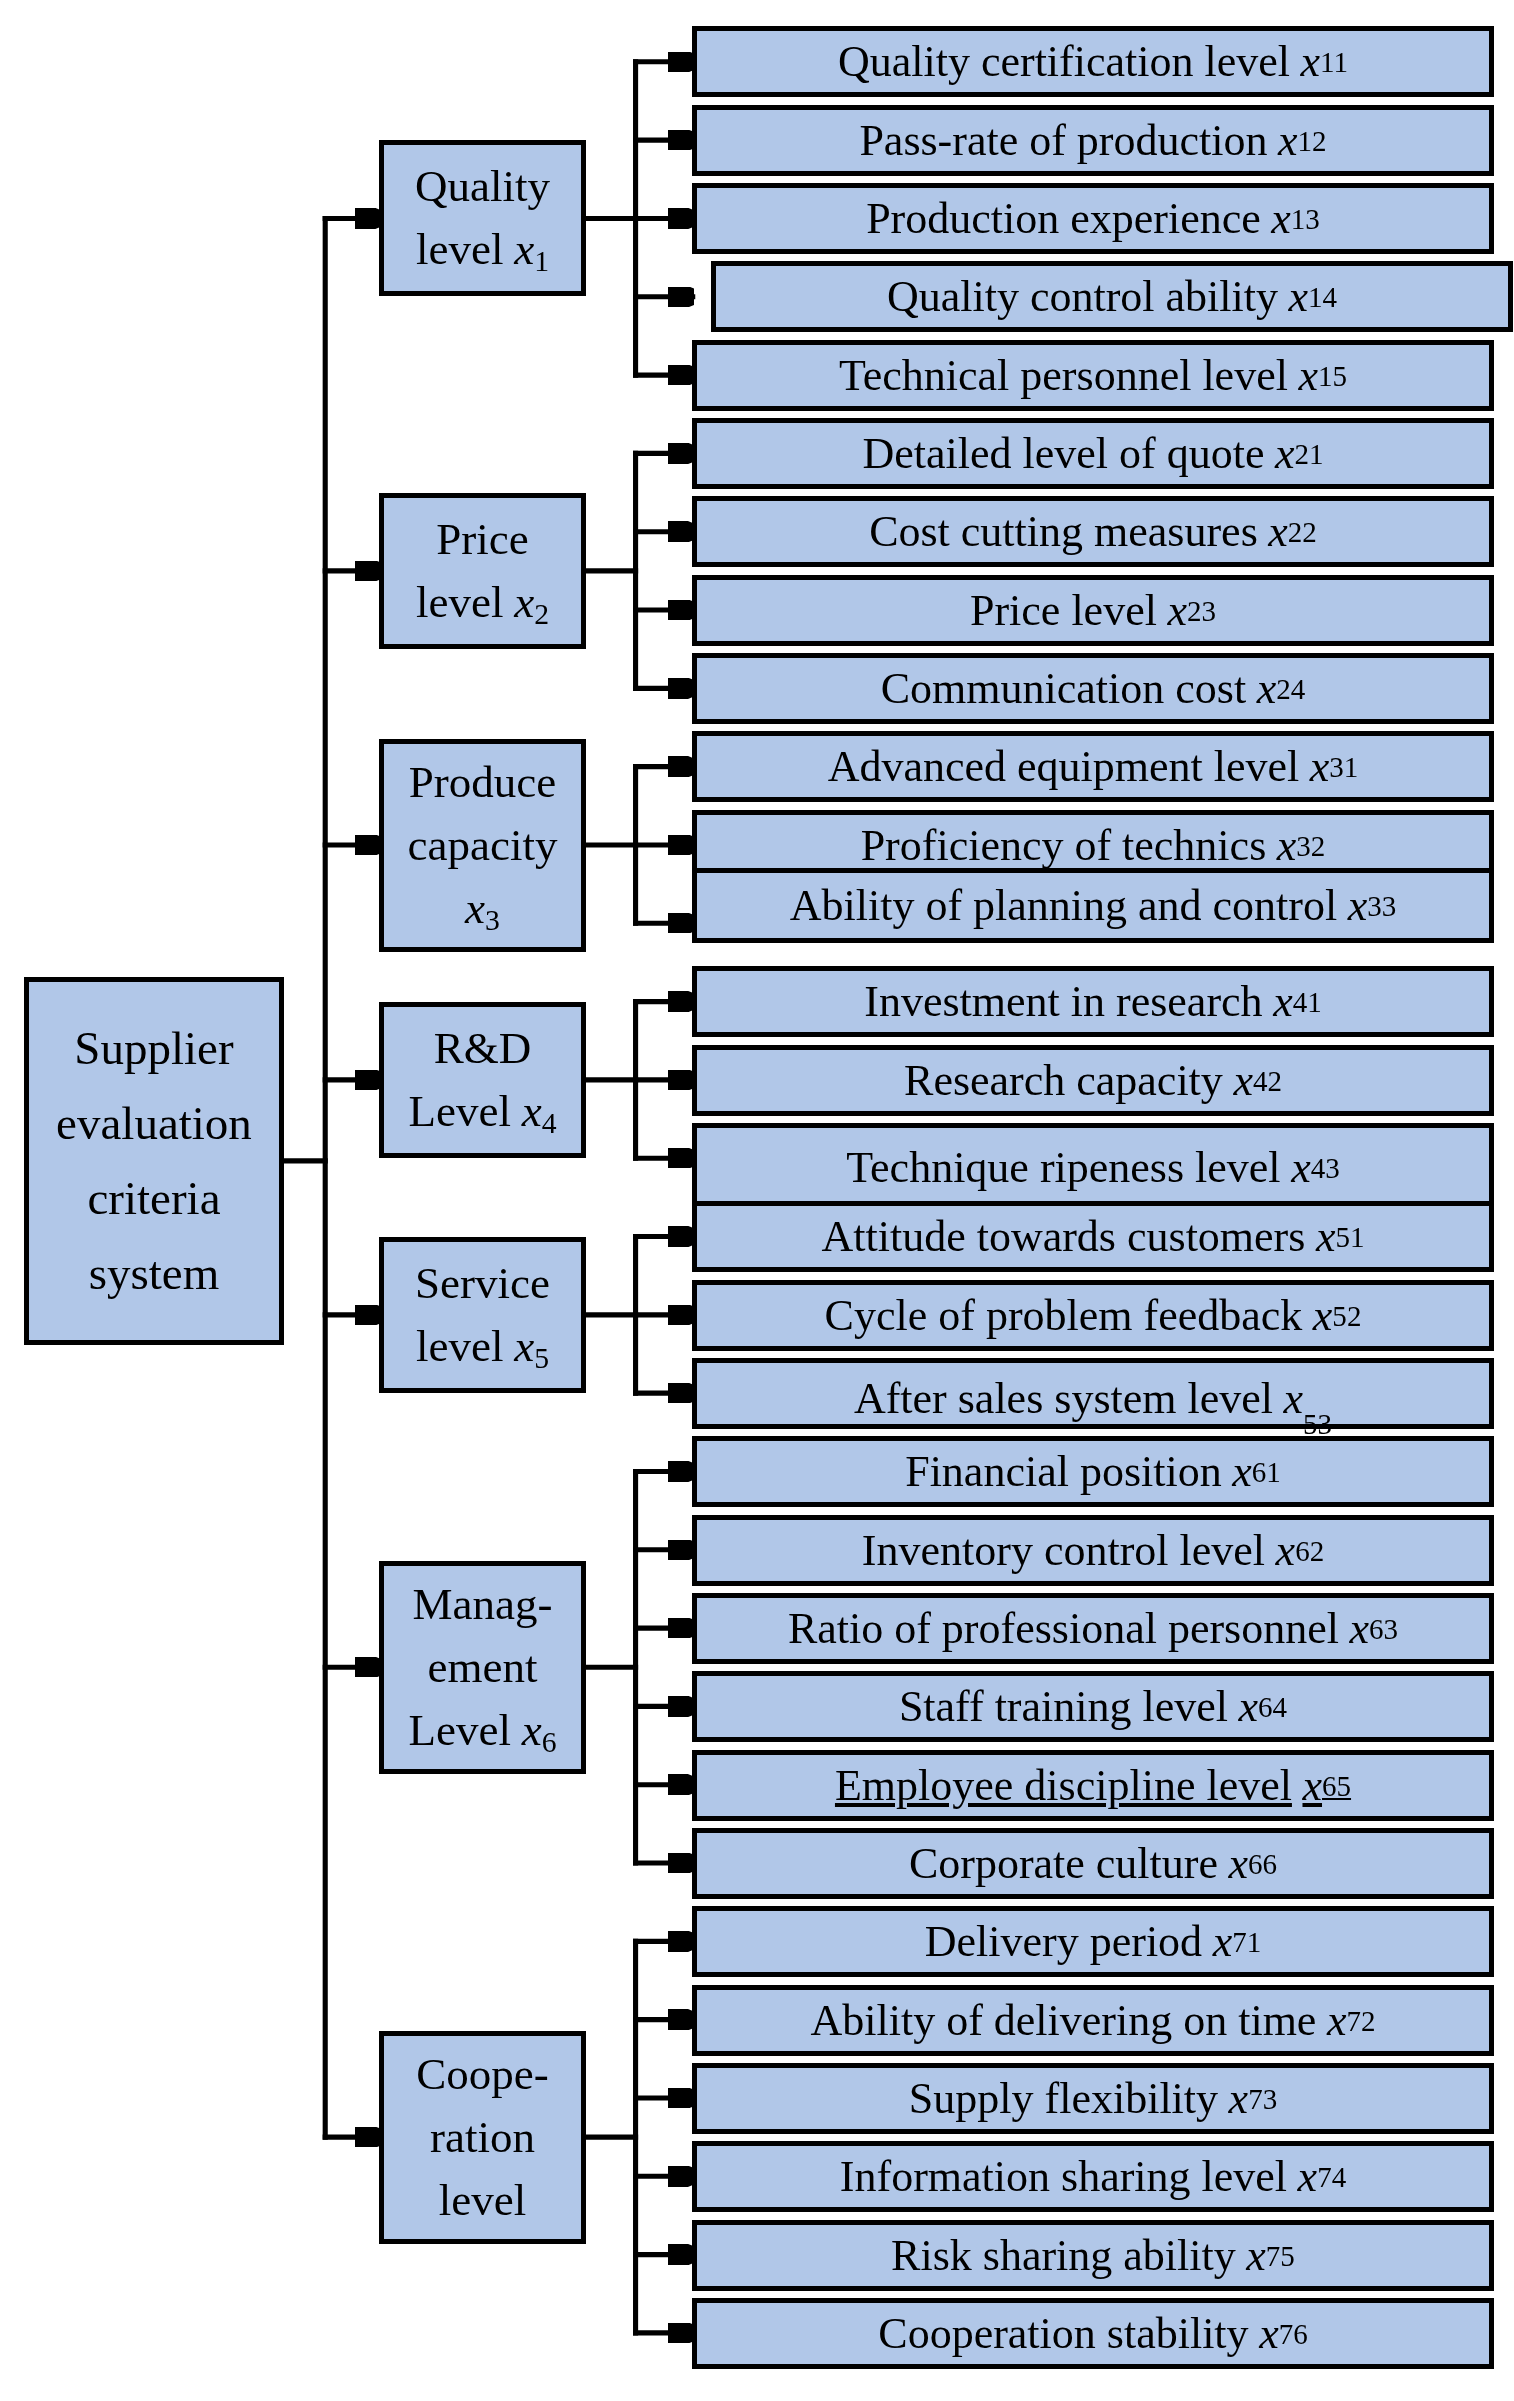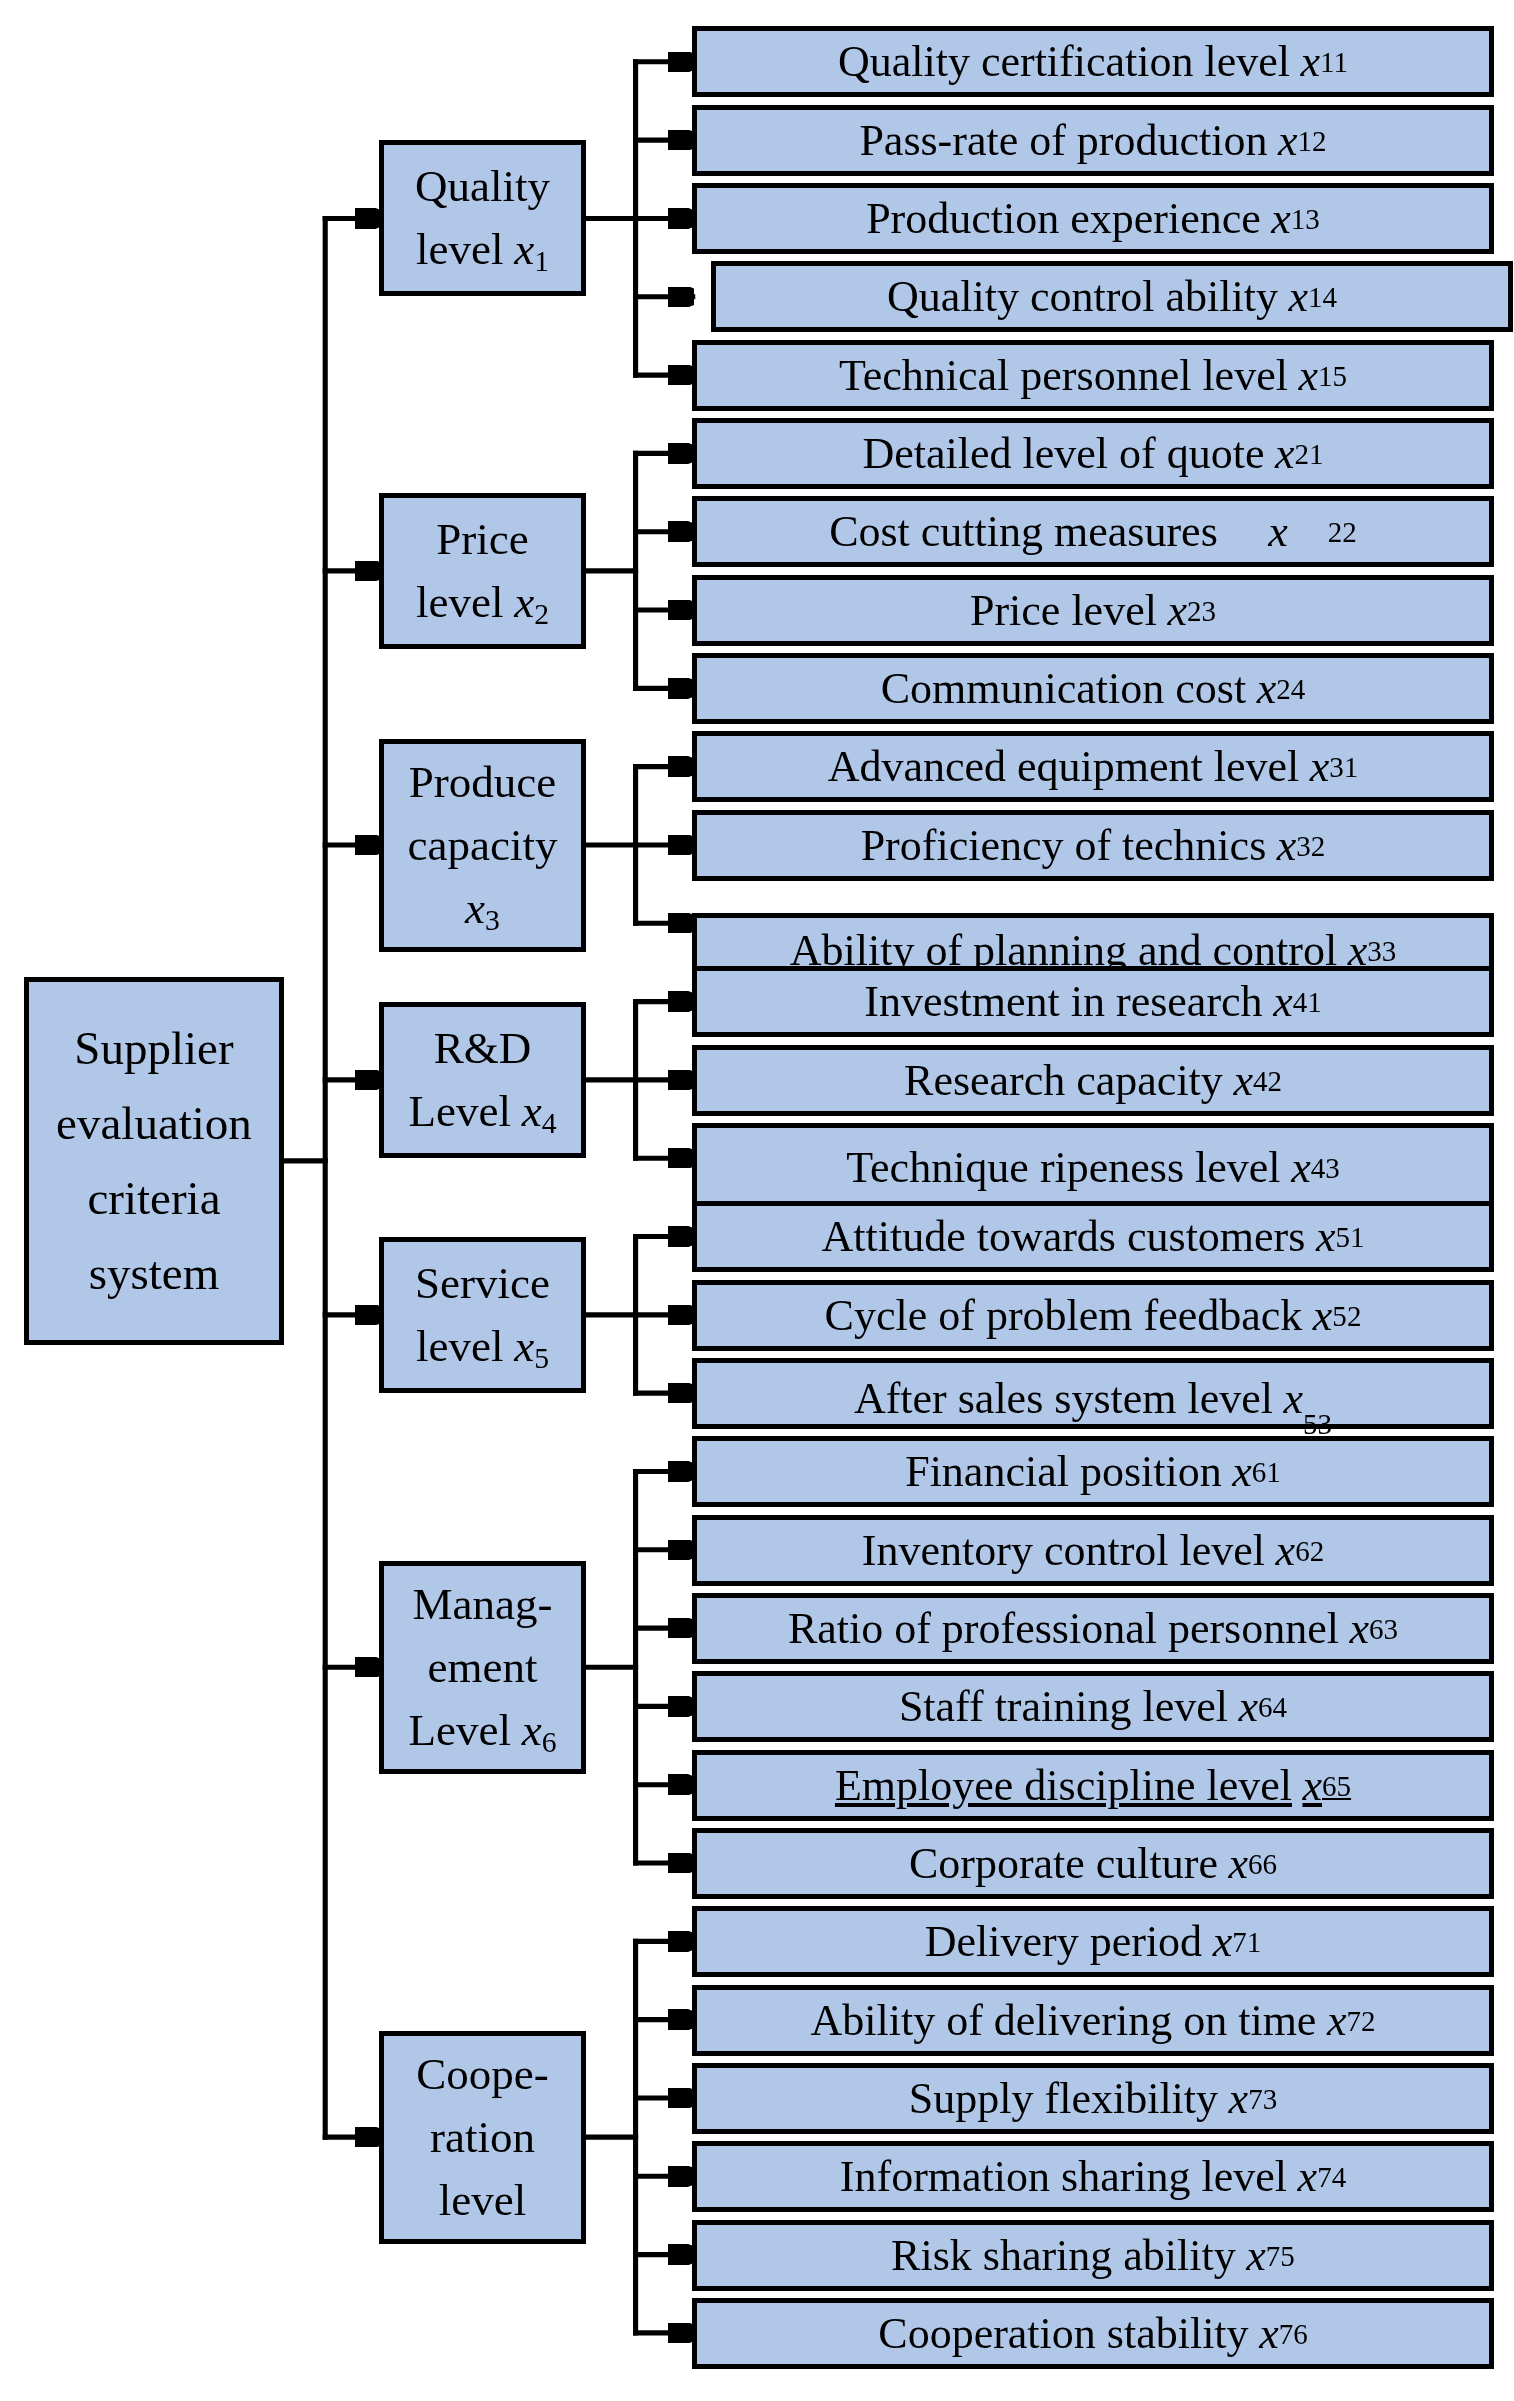--- a/index.html
+++ b/index.html
@@ -135,21 +135,21 @@
     </div>
     <div class="box cat" style="left: 379px; top: 140px; width: 207px; height: 156px;">
       <div class="cl"><span>Quality</span></div>
       <div class="cl"><span>level</span><i class="v g">x</i><sub>1</sub></div>
     </div>
     <div class="box leaf" style="left: 692px; top: 418px; width: 802px; height: 71px;">
       <span>Detailed level of quote</span>
       <i class="v g">x</i>
       <sub>21</sub>
     </div>
-    <div class="box leaf" style="left: 692px; top: 496px; width: 802px; height: 71px; gap: 40px;">
+    <div class="box leaf" style="left: 692px; top: 496px; width: 802px; height: 71px;">
       <span>Cost cutting measures</span>
       <i class="v g">x</i>
       <sub>22</sub>
     </div>
     <div class="box leaf" style="left: 692px; top: 575px; width: 802px; height: 71px;">
       <span>Price level</span>
       <i class="v g">x</i>
       <sub>23</sub>
     </div>
     <div class="box leaf" style="left: 692px; top: 653px; width: 802px; height: 71px;">
@@ -164,21 +164,21 @@
     <div class="box leaf" style="left: 692px; top: 731px; width: 802px; height: 71px;">
       <span>Advanced equipment level</span>
       <i class="v g">x</i>
       <sub>31</sub>
     </div>
     <div class="box leaf" style="left: 692px; top: 810px; width: 802px; height: 71px;">
       <span>Proficiency of technics</span>
       <i class="v g">x</i>
       <sub>32</sub>
     </div>
-    <div class="box leaf" style="left: 692px; top: 913px; width: 802px; height: 75px;">
+    <div class="box leaf" style="left: 692px; top: 868px; width: 802px; height: 75px;">
       <span>Ability of planning and control</span>
       <i class="v g">x</i>
       <sub>33</sub>
     </div>
     <div class="box cat" style="left: 379px; top: 739px; width: 207px; height: 213px;">
       <div class="cl"><span>Produce</span></div>
       <div class="cl"><span>capacity</span></div>
       <div class="cl"><span></span><i class="v">x</i><sub>3</sub></div>
     </div>
     <div class="box leaf" style="left: 692px; top: 966px; width: 802px; height: 71px;">

